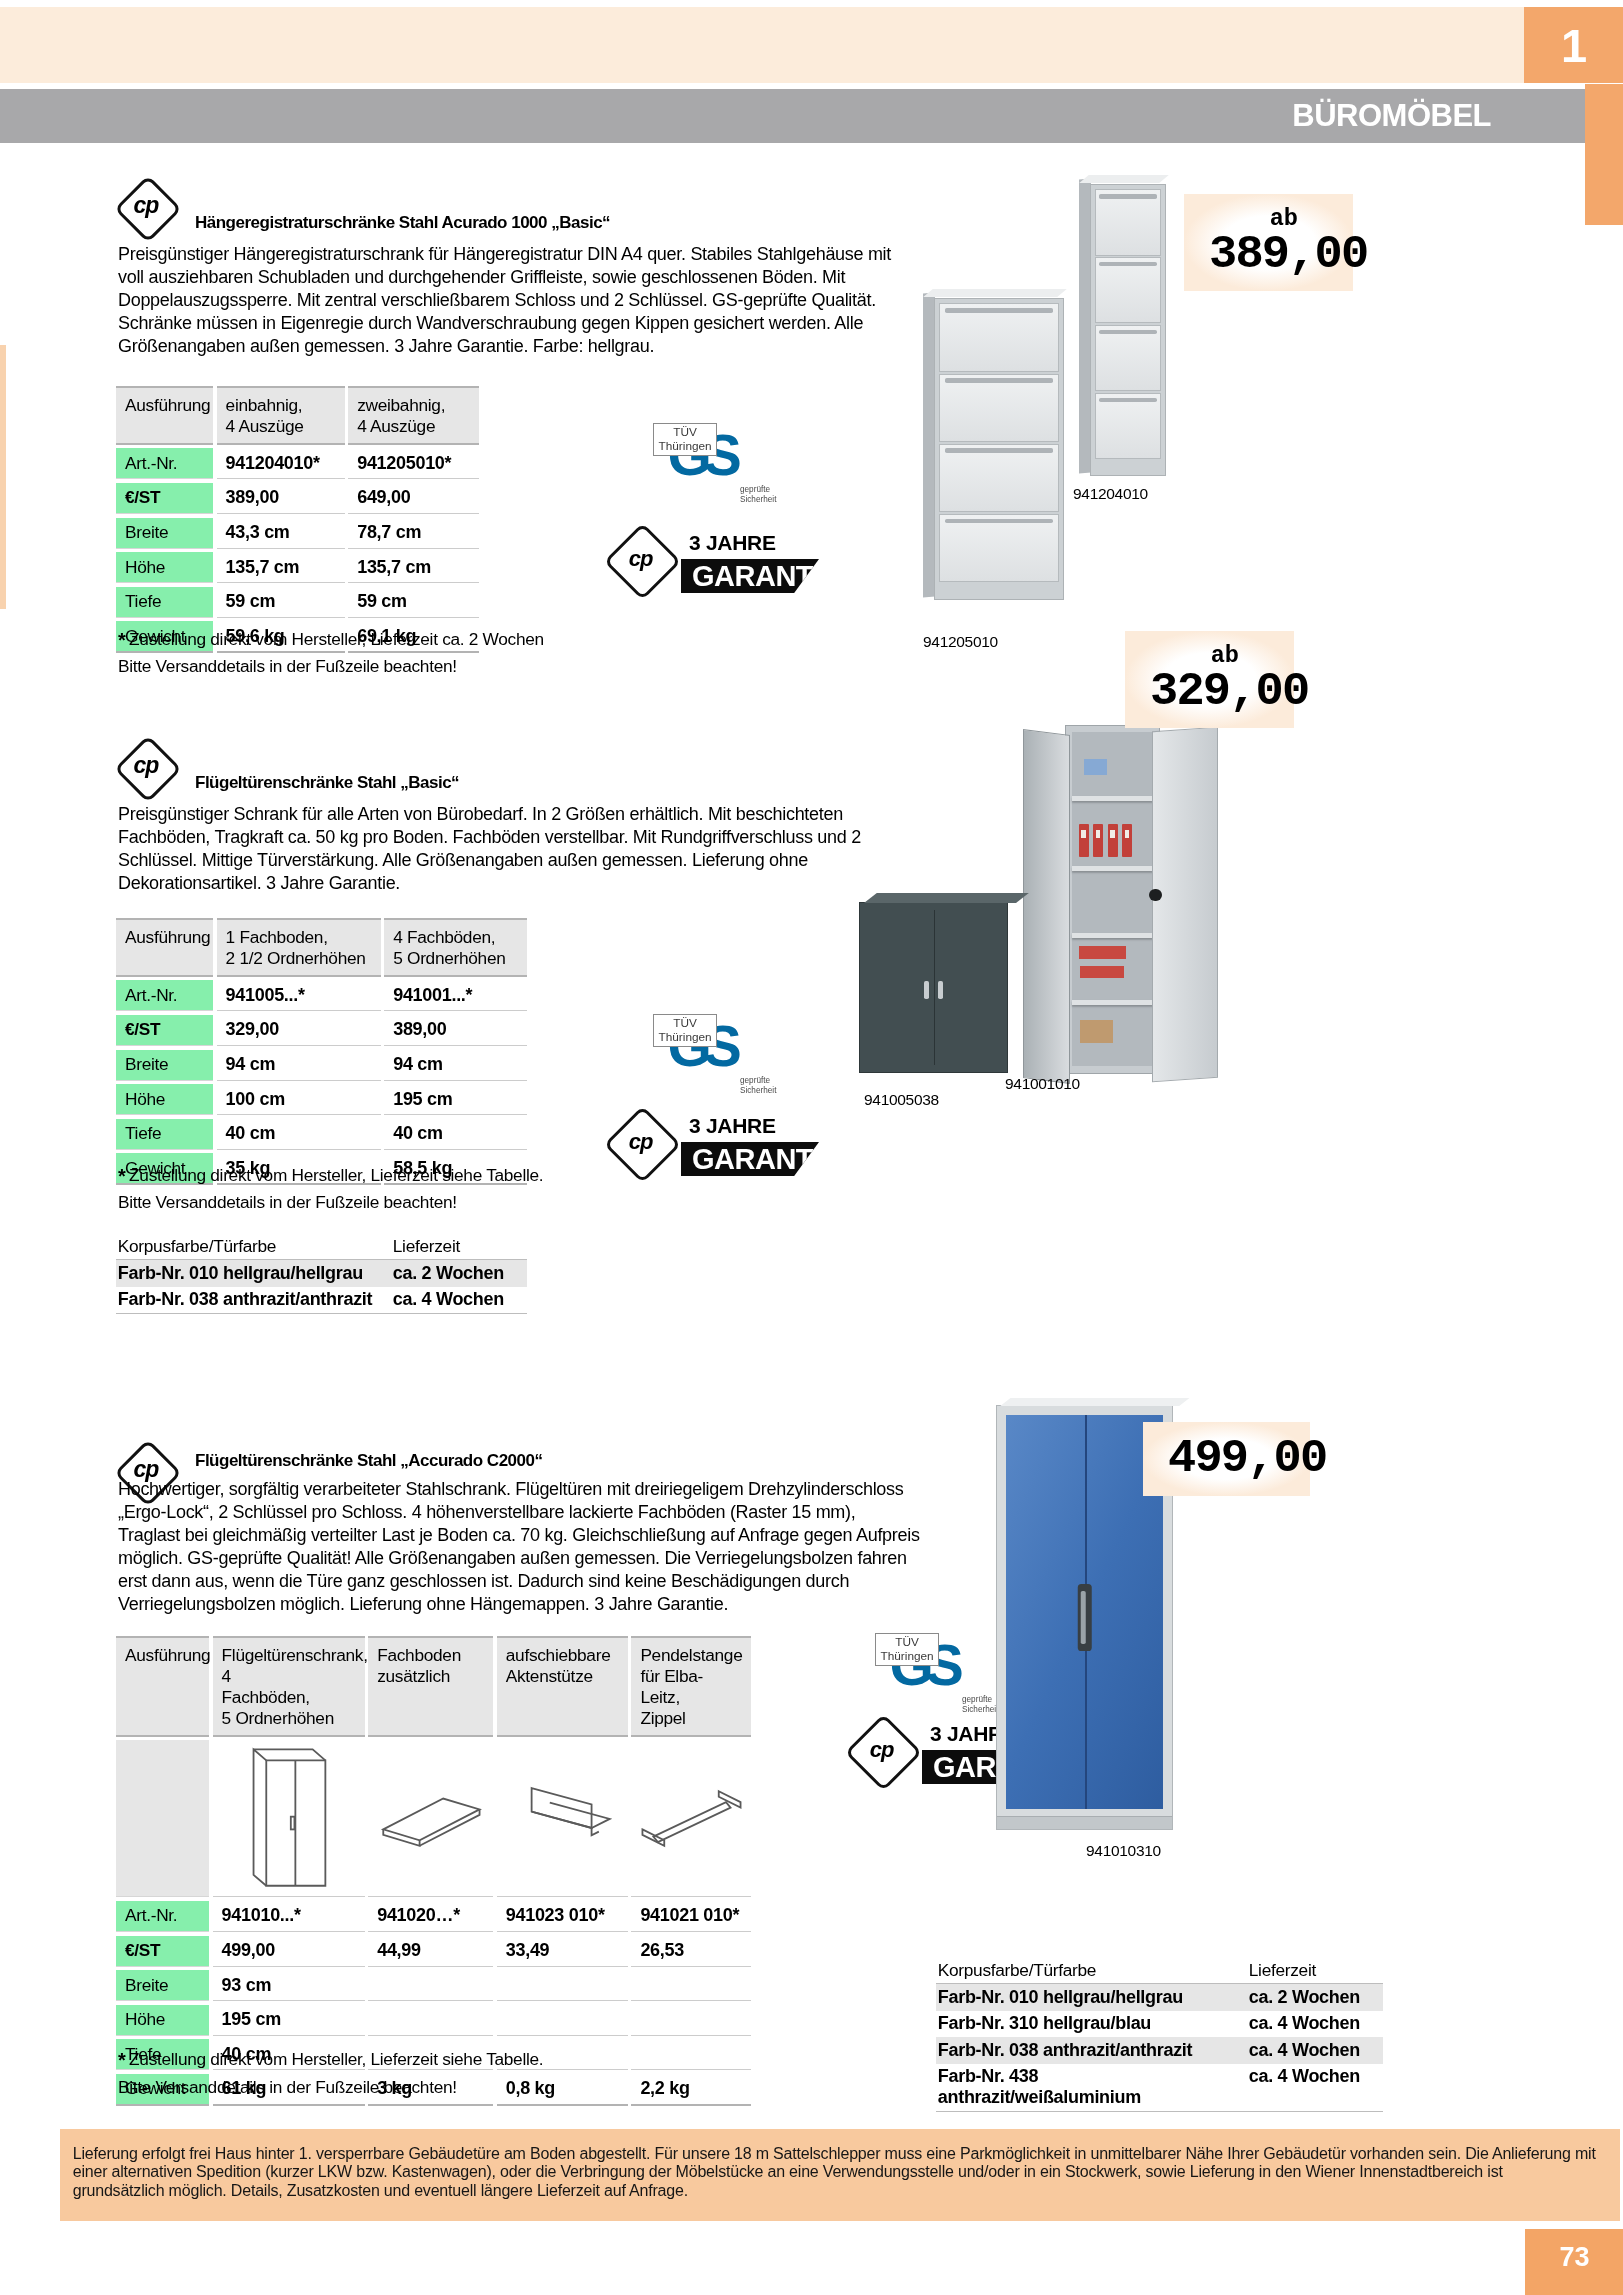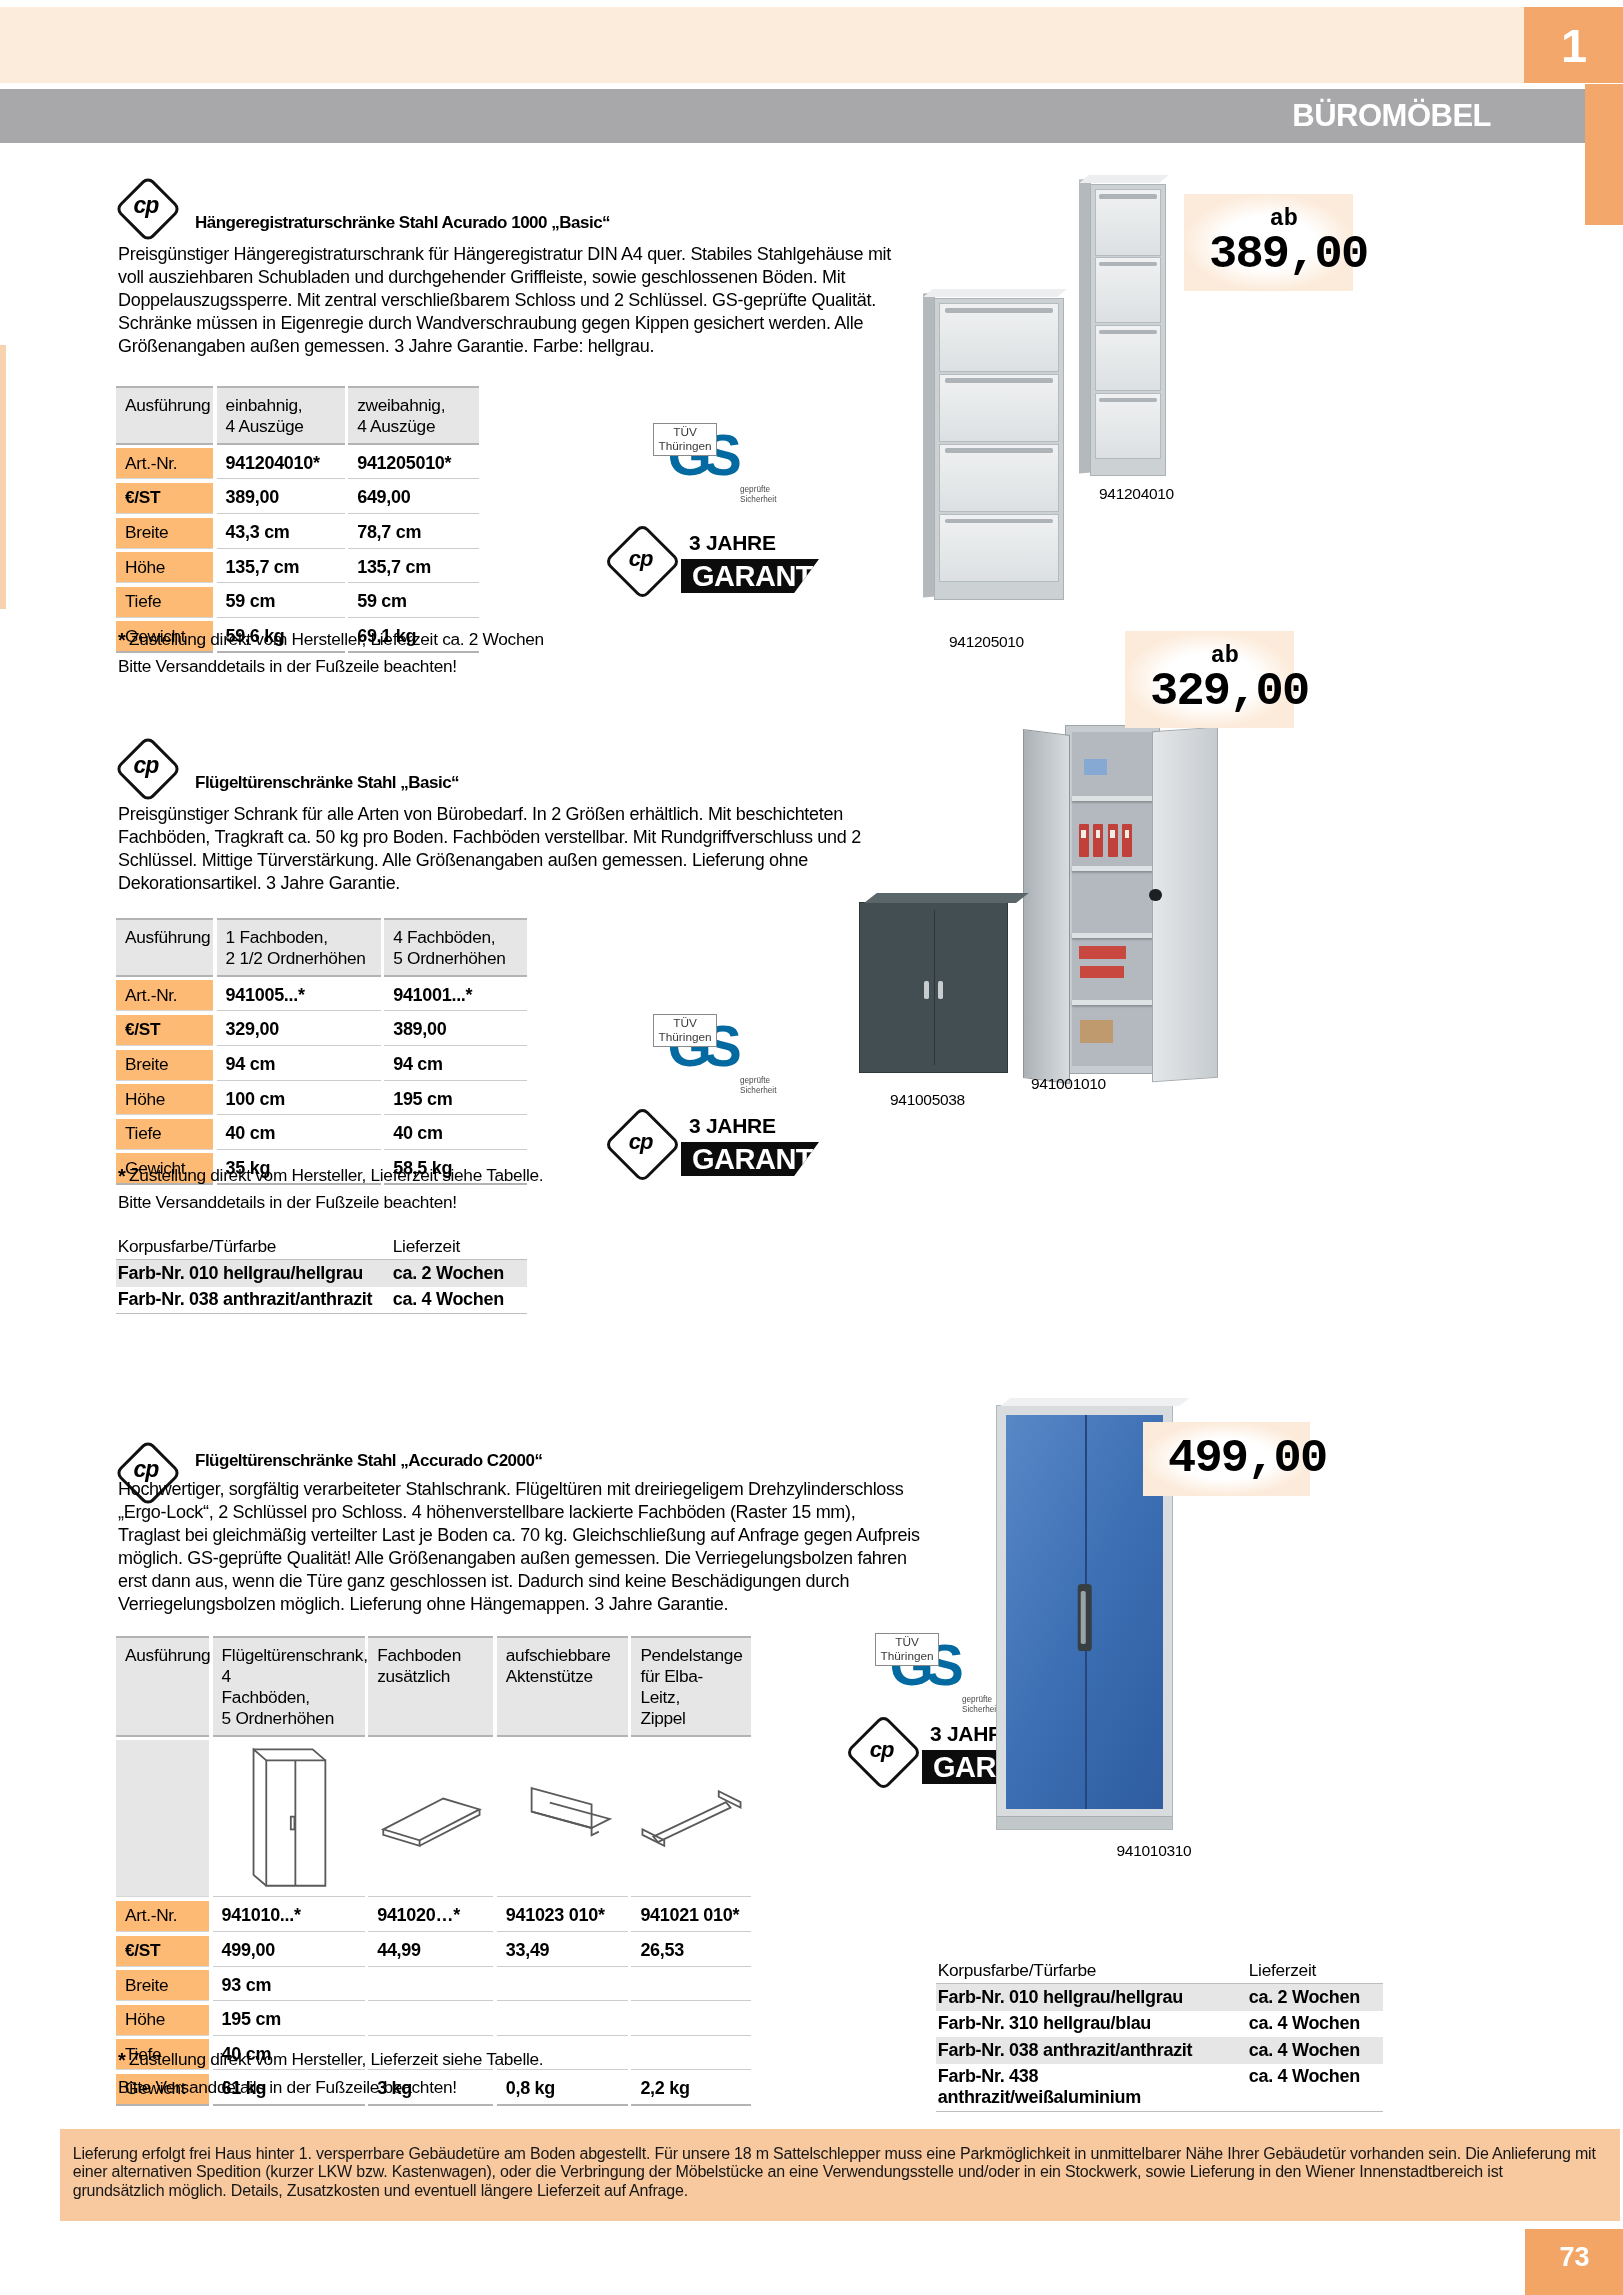--- a/index.html
+++ b/index.html
@@ -25,21 +25,21 @@
   .cp-t{position:absolute;left:0;right:0;top:17.3px;text-align:center;font-weight:bold;
         font-style:italic;font-size:23px;letter-spacing:-0.9px;}
 
   .sec-title{font-size:17px;font-weight:bold;letter-spacing:-0.5px;}
   .sec-desc{width:802px;font-size:18px;line-height:23px;letter-spacing:-0.3px;}
 
   
   .spec-table{display:grid;gap:3.6px;}
   .spec-table .th{background:#e6e6e6;font-size:17.3px;padding:7.3px 9px 5.5px 9px;
         border-top:2.7px solid #b3b3b3;border-bottom:2.7px solid #b3b3b3;letter-spacing:-0.3px;}
-  .spec-table .tl{background:#fdba74;font-size:17.3px;padding:4.5px 9px;border-bottom:1.8px solid #d6d6d6;letter-spacing:-0.3px;}
+  .spec-table .tl{background:#86efac;font-size:17.3px;padding:4.5px 9px;border-bottom:1.8px solid #d6d6d6;letter-spacing:-0.3px;}
   .spec-table .tv{background:#fff;font-size:18px;font-weight:bold;padding:4.5px 9px;
         border-bottom:1.8px solid #cccccc;letter-spacing:-0.3px;}
   .spec-table .last{border-bottom:2.7px solid #b3b3b3;}
   .spec-table .bold{font-weight:bold;}
   .spec-table .ti{background:#fff;border-bottom:1.8px solid #cccccc;display:flex;align-items:center;justify-content:center;}
   .spec-table .tli{background:#e6e6e6;border-bottom:1.8px solid #d6d6d6;}
   .icon-svg{stroke:#5a5a5a;fill:none;stroke-width:2;}
 
   .footnote{font-size:17.3px;letter-spacing:-0.3px;}
   .footnote .star{font-size:20px;vertical-align:-1.8px;font-weight:bold;margin-right:3.6px;}
@@ -52,21 +52,21 @@
   .color-table .clast{border-bottom:1.8px solid #bdbdbd;}
 
   
   .price{text-align:right;font-family:Liberation Mono, monospace;}
   .price::before{content:"";position:absolute;left:-25.5px;right:-14.5px;top:-12.7px;bottom:-12.7px;
         background:radial-gradient(closest-side,#ffffff 55%,#fcebda 100%);z-index:0;}
   .price>div{position:relative;z-index:1;}
   .price-ab{font-size:23.6px;font-weight:bold;margin-right:40px;line-height:1;}
   .price-val{font-size:47px;font-weight:bold;letter-spacing:-1.8px;line-height:1.02;}
 
-  .img-label{font-size:15.5px;text-align:center;letter-spacing:-0.3px;}
+  .img-label{font-size:15.5px;text-align:left;letter-spacing:-0.3px;}
 
   
   .gs-badge{width:136px;height:95px;}
   .gs-letters{position:absolute;left:14.5px;top:1.8px;font-size:57px;font-weight:bold;
         letter-spacing:-8.2px;color:#0369a1;line-height:1;}
   .gs-tuv{position:absolute;left:0;top:-1.8px;border:1.8px solid #8a8a8a;background:#fff;
         font-size:11.8px;line-height:1.15;text-align:center;padding:1.8px 4.5px;color:#3a3a3a;}
   .gs-caption{position:absolute;left:87px;top:60px;font-size:8.2px;color:#4a4a4a;line-height:1.2;}
 
   

